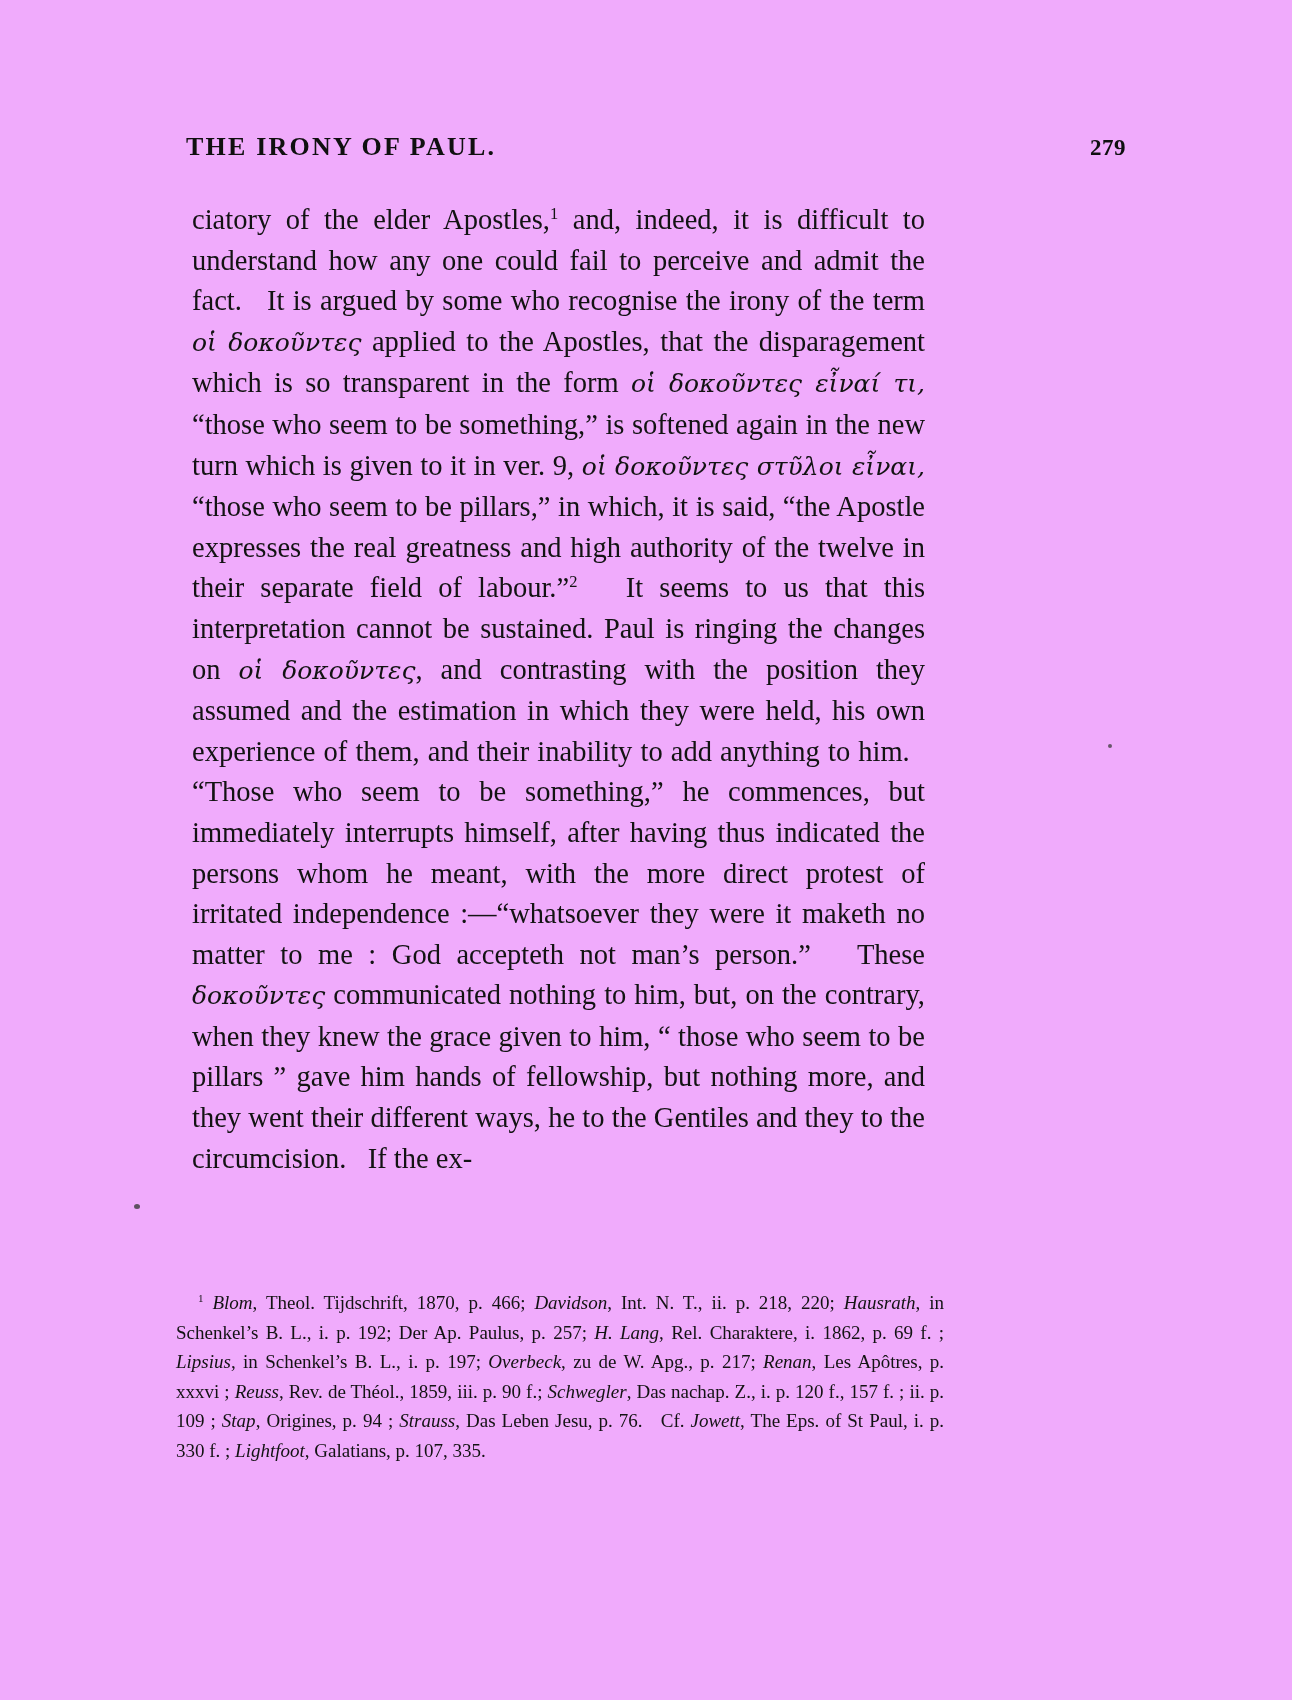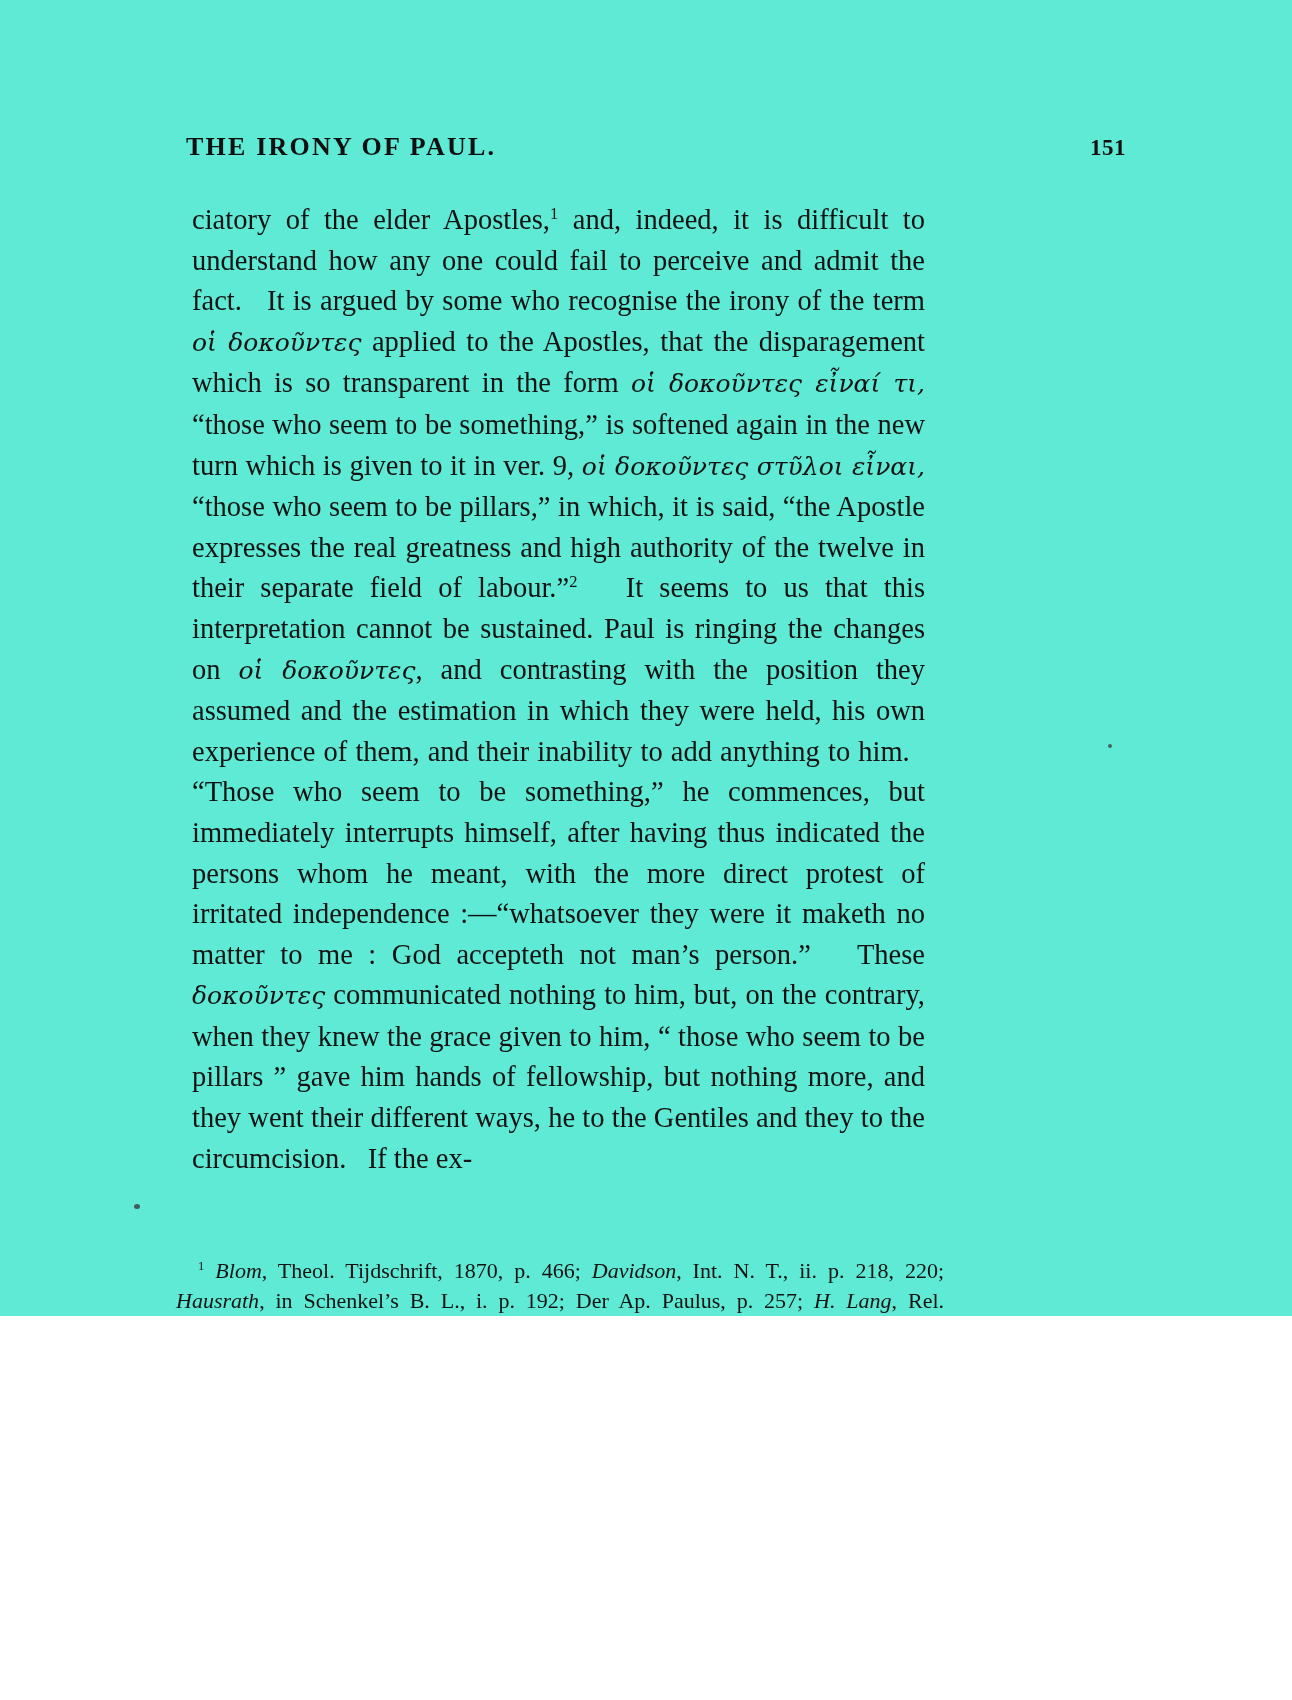--- a/index.html
+++ b/index.html
@@ -3,22 +3,22 @@
 <meta charset="utf-8">
 <style>
   html, body {
     margin: 0;
     padding: 0;
     background: #ffffff;
   }
   .page {
     position: relative;
     width: 1292px;
-    height: 1316px;
-    background: #5eead4;
+    height: 1700px;
+    background: #f0abfc;
     font-family: "Liberation Serif", serif;
     color: #141414;
     overflow: hidden;
   }
   .header {
     position: absolute;
     top: 132px;
     left: 186px;
     width: 940px;
     display: flex;
@@ -60,24 +60,24 @@
     font-size: 25px;
     font-style: italic;
   }
   sup {
     font-size: 0.58em;
     vertical-align: super;
     line-height: 0;
   }
   .footnotes {
     position: absolute;
-    top: 1256px;
+    top: 1288px;
     left: 176px;
     width: 768px;
-    font-size: 22px;
+    font-size: 19px;
     line-height: 29.6px;
     text-align: justify;
     color: #131313;
   }
   .footnotes p {
     margin: 0;
   }
   .footnotes .fn-first {
     text-indent: 22px;
   }
@@ -108,21 +108,21 @@
     opacity: 0.8;
   }
 </style>
 </head>
 <body>
 
 <div class="page">
 
   <div class="header">
     <div class="running-title">THE IRONY OF PAUL.</div>
-    <div class="page-number">151</div>
+    <div class="page-number">279</div>
   </div>
 
   <div class="body-text">
     <p>ciatory of the elder Apostles,<sup>1</sup> and, indeed, it is difficult to understand how any one could fail to perceive and admit the fact.&nbsp;&nbsp; It is argued by some who recognise the irony of the term <span class="grk">οἱ δοκοῦντες</span> applied to the Apostles, that the disparagement which is so transparent in the form <span class="grk">οἱ δοκοῦντες εἶναί τι,</span> “those who seem to be something,” is softened again in the new turn which is given to it in ver. 9, <span class="grk">οἱ δοκοῦντες στῦλοι εἶναι,</span> “those who seem to be pillars,” in which, it is said, “the Apostle expresses the real greatness and high authority of the twelve in their separate field of labour.”<sup>2</sup>&nbsp;&nbsp; It seems to us that this interpretation cannot be sustained. Paul is ringing the changes on <span class="grk">οἱ δοκοῦντες</span>, and contrasting with the position they assumed and the estimation in which they were held, his own experience of them, and their inability to add anything to him.&nbsp;&nbsp; “Those who seem to be something,” he commences, but immediately interrupts himself, after having thus indicated the persons whom he meant, with the more direct protest of irritated independence :—“whatsoever they were it maketh no matter to me : God accepteth not man’s person.”&nbsp;&nbsp; These <span class="grk">δοκοῦντες</span> communicated nothing to him, but, on the contrary, when they knew the grace given to him, “ those who seem to be pillars ” gave him hands of fellowship, but nothing more, and they went their different ways, he to the Gentiles and they to the circumcision.&nbsp;&nbsp; If the ex-</p>
   </div>
 
   <div class="footnotes">
     <p class="fn-first"><sup>1</sup> <i>Blom</i>, Theol. Tijdschrift, 1870, p. 466; <i>Davidson</i>, Int. N. T., ii. p. 218, 220; <i>Hausrath</i>, in Schenkel’s B. L., i. p. 192; Der Ap. Paulus, p. 257; <i>H. Lang</i>, Rel. Charaktere, i. 1862, p. 69 f. ; <i>Lipsius</i>, in Schenkel’s B. L., i. p. 197; <i>Overbeck</i>, zu de W. Apg., p. 217; <i>Renan</i>, Les Apôtres, p. xxxvi ; <i>Reuss</i>, Rev. de Théol., 1859, iii. p. 90 f.; <i>Schwegler</i>, Das nachap. Z., i. p. 120 f., 157 f. ; ii. p. 109 ; <i>Stap</i>, Origines, p. 94 ; <i>Strauss</i>, Das Leben Jesu, p. 76.&nbsp;&nbsp; Cf. <i>Jowett</i>, The Eps. of St Paul, i. p. 330 f. ; <i>Lightfoot</i>, Galatians, p. 107, 335.</p>
   </div>
 

